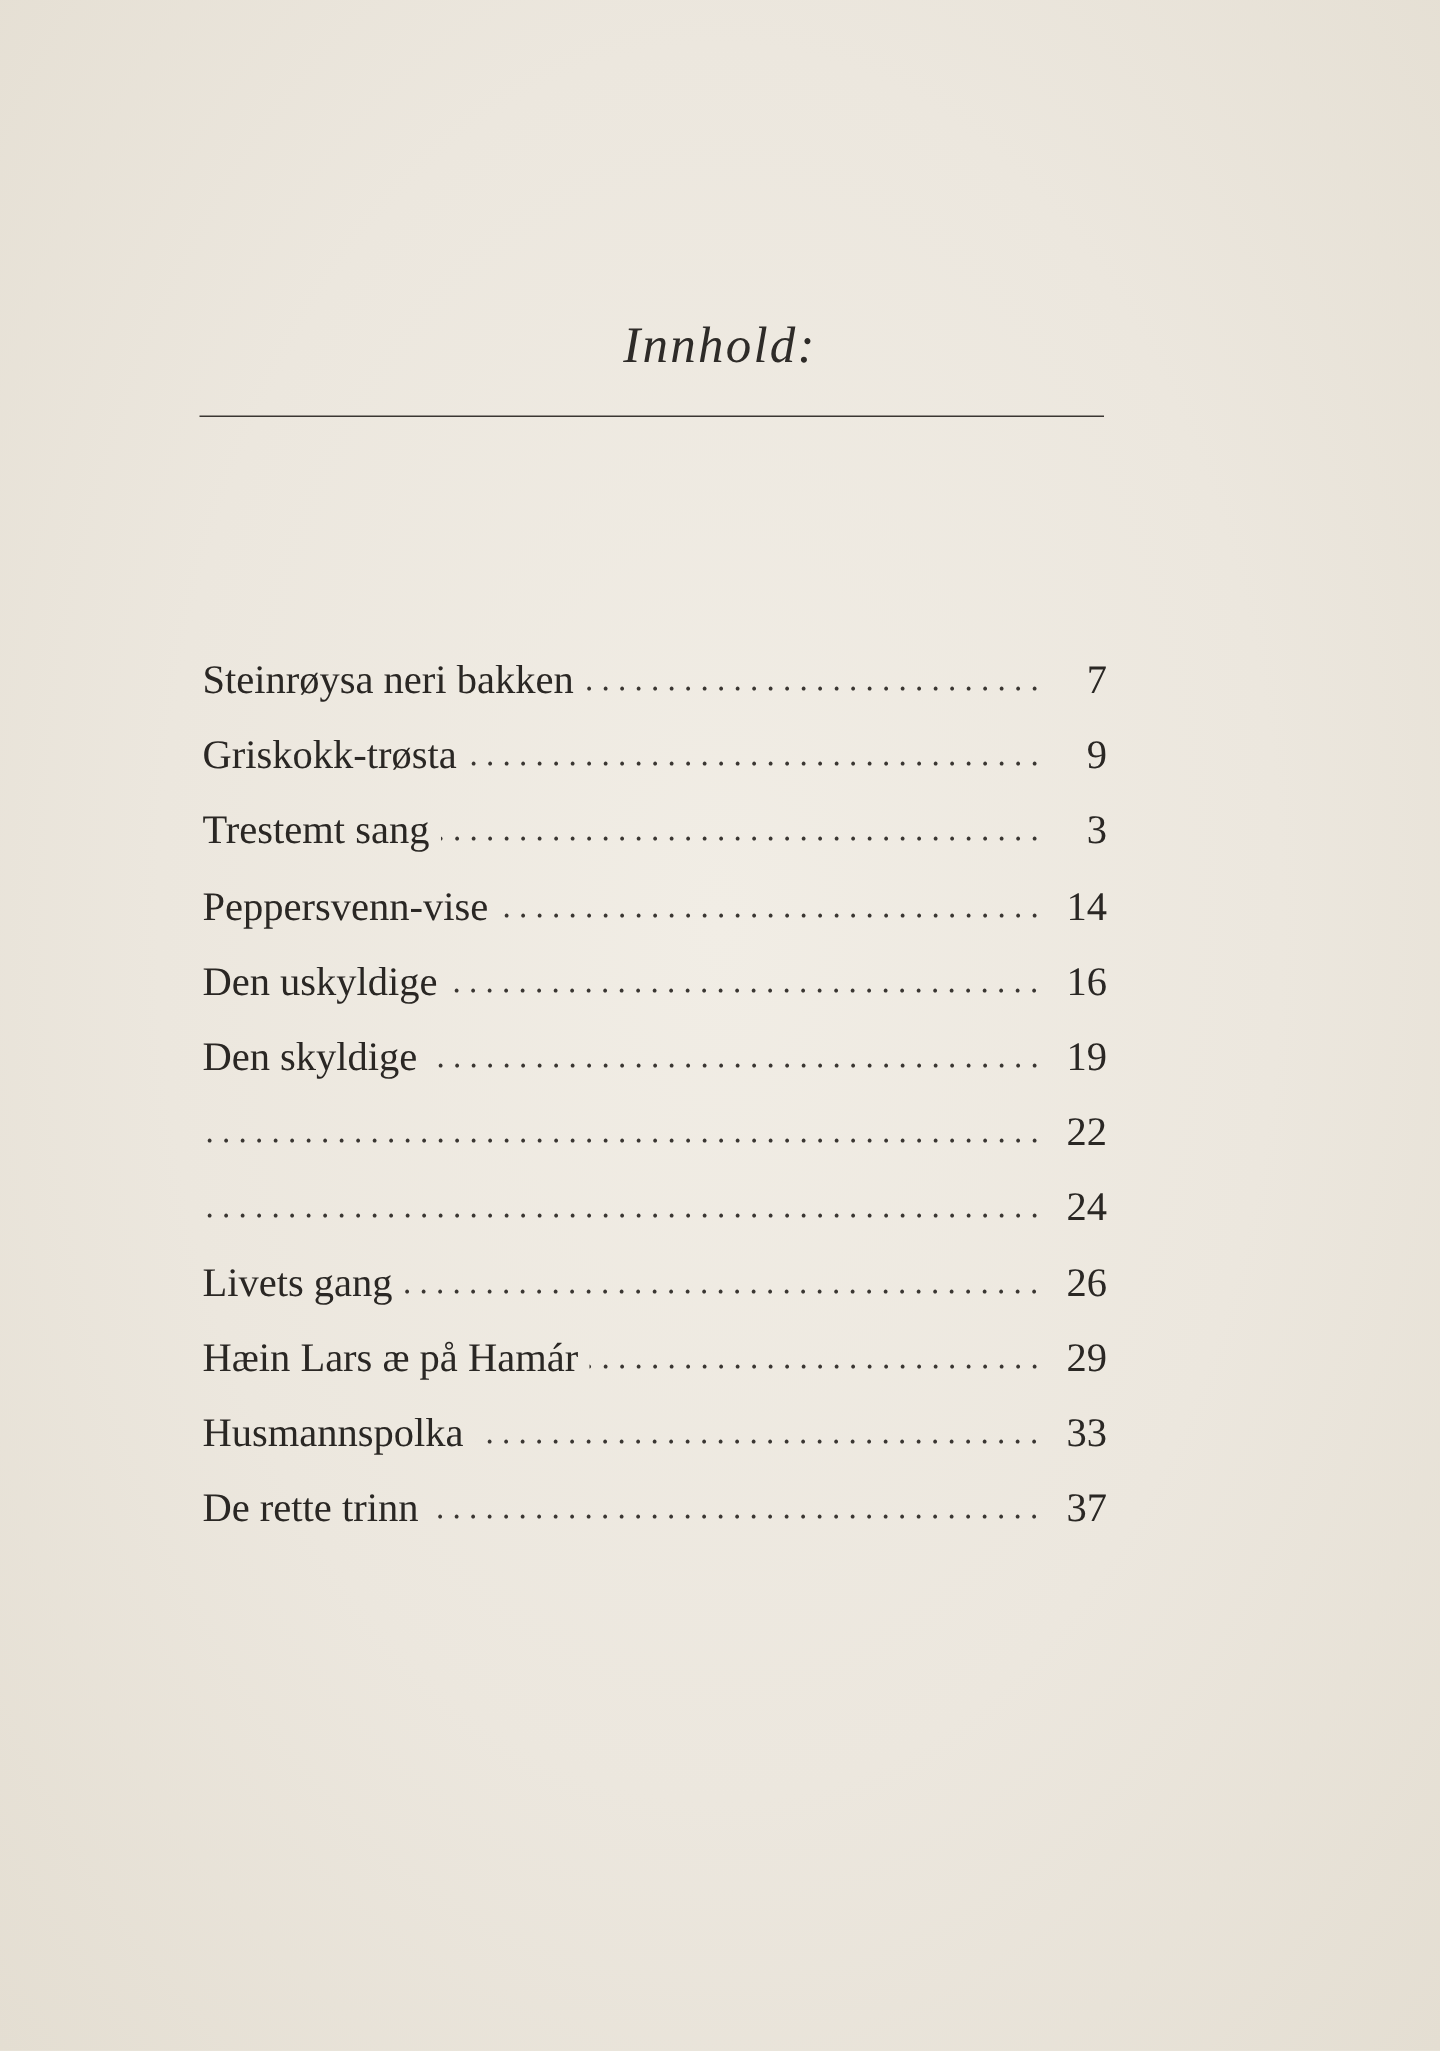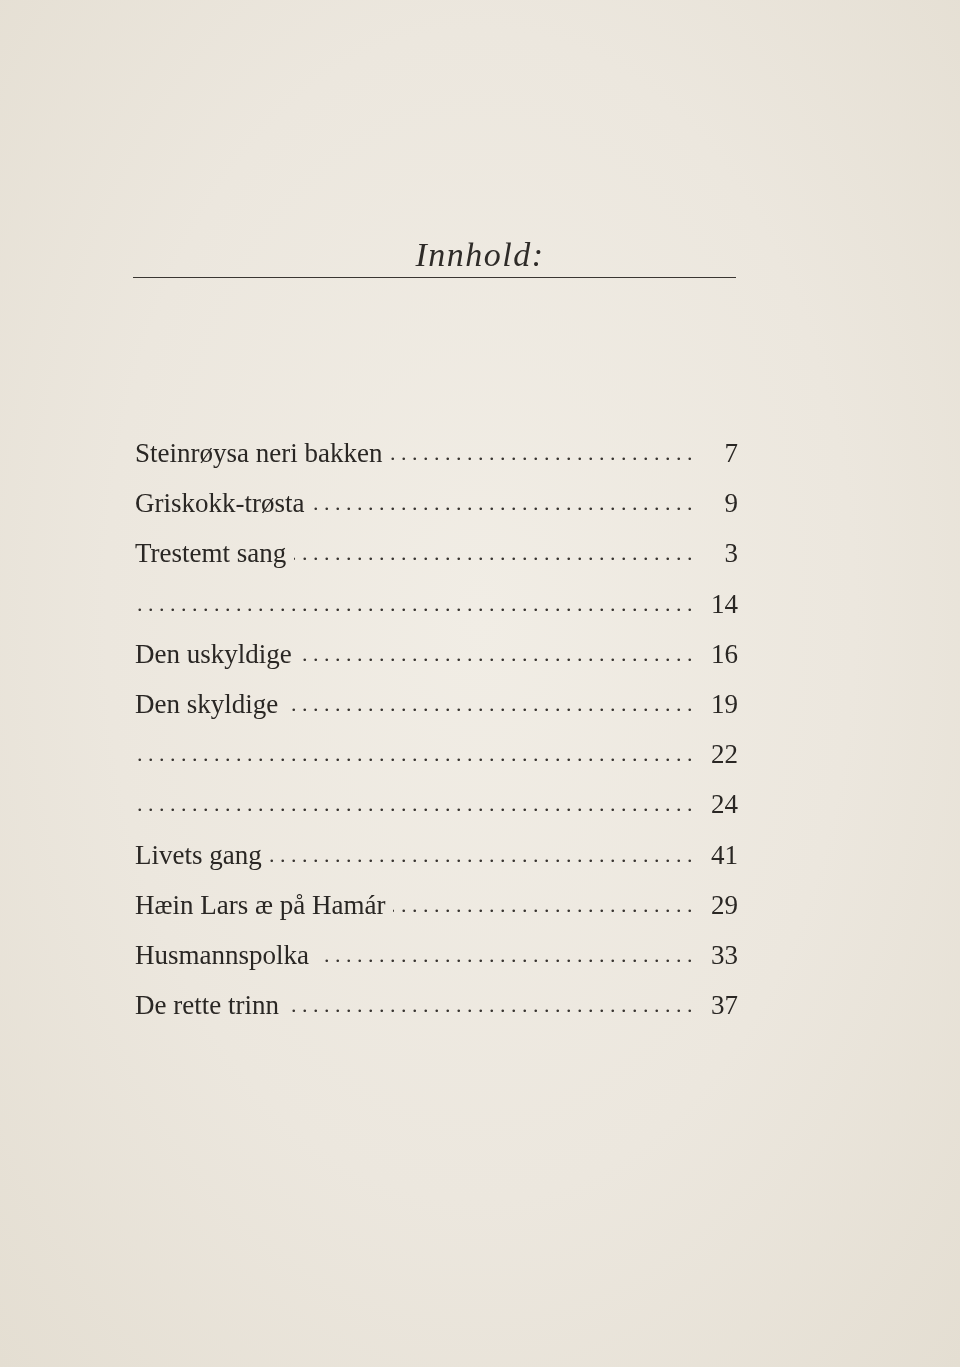--- a/index.html
+++ b/index.html
@@ -8,21 +8,21 @@
       background: #ebe6dc;
       background-image: radial-gradient(ellipse at 50% 45%, #f1ede5 0%, #ece7de 55%, #e4ded2 100%);
       font-family: "Liberation Serif", "DejaVu Serif", serif;
       color: #2a2724;
       position: relative;
     }
     .page { position: absolute; left: 0; top: 0; width: 960px; height: 1367px; }
     .title {
       position: absolute; left: 0; width: 960px; top: 212px;
       text-align: center; font-style: italic; font-size: 34px;
-      letter-spacing: 1.5px; color: #2e2b28; margin-top: 24px;
+      letter-spacing: 1.5px; color: #2e2b28;
     }
     .rule {
       position: absolute; left: 133px; width: 603px; top: 277px;
       height: 0; border-top: 1.6px solid #3a3632;
     }
     .toc { position: absolute; left: 135px; top: 428px; width: 603px; }
     .row {
       display: flex; align-items: center; height: 50.2px;
       font-size: 27px; line-height: 50px;
     }
@@ -51,20 +51,21 @@
       <span class="name">Griskokk-trøsta</span>
       <span class="dots">......................................................................</span>
       <span class="num">9</span>
     </div>
     <div class="row">
       <span class="name">Trestemt sang</span>
       <span class="dots">......................................................................</span>
       <span class="num">3</span>
     </div>
     <div class="row">
+      <span class="name">Peppersvenn-vise</span>
       <span class="dots">......................................................................</span>
       <span class="num">14</span>
     </div>
     <div class="row">
       <span class="name">Den uskyldige</span>
       <span class="dots">......................................................................</span>
       <span class="num">16</span>
     </div>
     <div class="row">
       <span class="name">Den skyldige</span>
@@ -75,21 +76,21 @@
       <span class="dots">......................................................................</span>
       <span class="num">22</span>
     </div>
     <div class="row">
       <span class="dots">......................................................................</span>
       <span class="num">24</span>
     </div>
     <div class="row">
       <span class="name">Livets gang</span>
       <span class="dots">......................................................................</span>
-      <span class="num">41</span>
+      <span class="num">26</span>
     </div>
     <div class="row">
       <span class="name">Hæin Lars æ på Hamár</span>
       <span class="dots">......................................................................</span>
       <span class="num">29</span>
     </div>
     <div class="row">
       <span class="name">Husmannspolka</span>
       <span class="dots">......................................................................</span>
       <span class="num">33</span>

